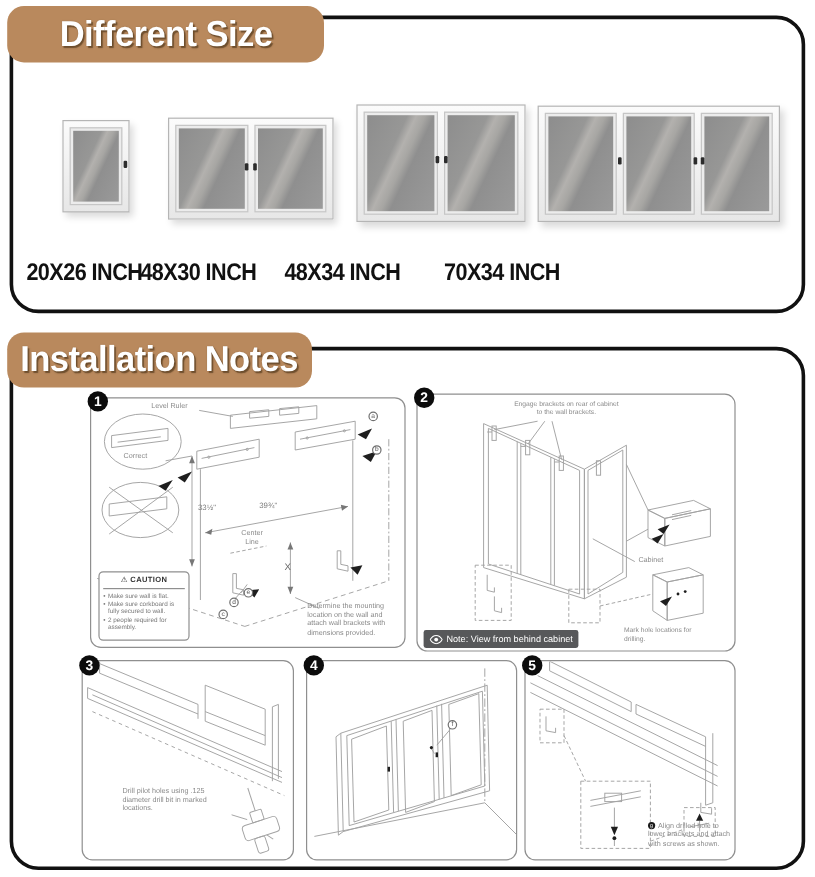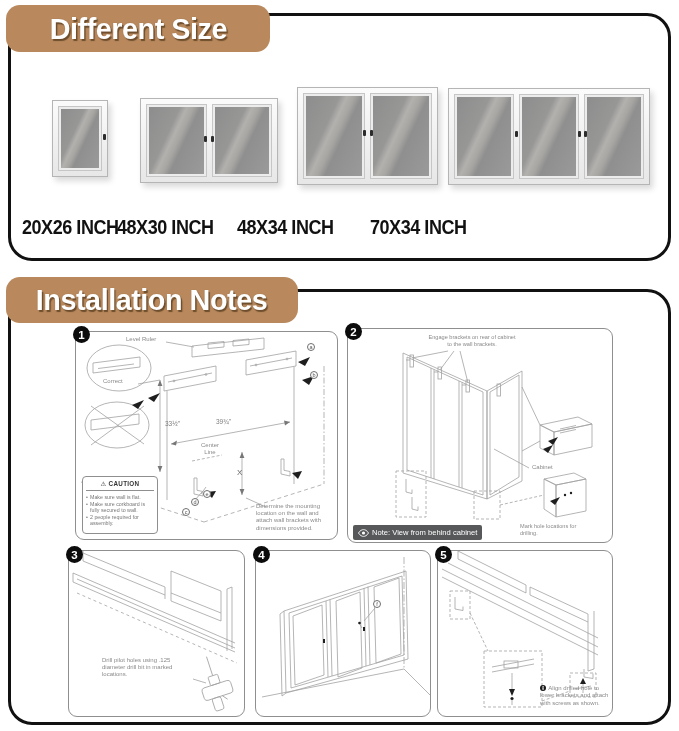--- a/index.html
+++ b/index.html
@@ -134,21 +134,21 @@
     <span class="lock" style="left:calc(66% + 3px); top:44%;"></span>
   </div>
 
   <span class="size-label" style="left:22px;">20X26 INCH</span>
   <span class="size-label" style="left:117px;">48X30 INCH</span>
   <span class="size-label" style="left:237px;">48X34 INCH</span>
   <span class="size-label" style="left:370px;">70X34 INCH</span>
 
   <div class="panel" style="left:8px; top:289px; width:663px; height:436px;"></div>
 
-  <div class="banner" style="left:6px; top:277px; width:292px; height:46px;">
+  <div class="banner" style="left:6px; top:277px; width:254px; height:46px;">
     <span class="banner-title">Installation Notes</span>
   </div>
 
   <div class="badge" style="left:73px;  top:326px;">1</div>
   <div class="badge" style="left:345px; top:323px;">2</div>
   <div class="badge" style="left:66px;  top:546px;">3</div>
   <div class="badge" style="left:253px; top:546px;">4</div>
   <div class="badge" style="left:435px; top:546px;">5</div>
 
   <div class="step-box" style="left:75px; top:331px; width:263px; height:209px;">

